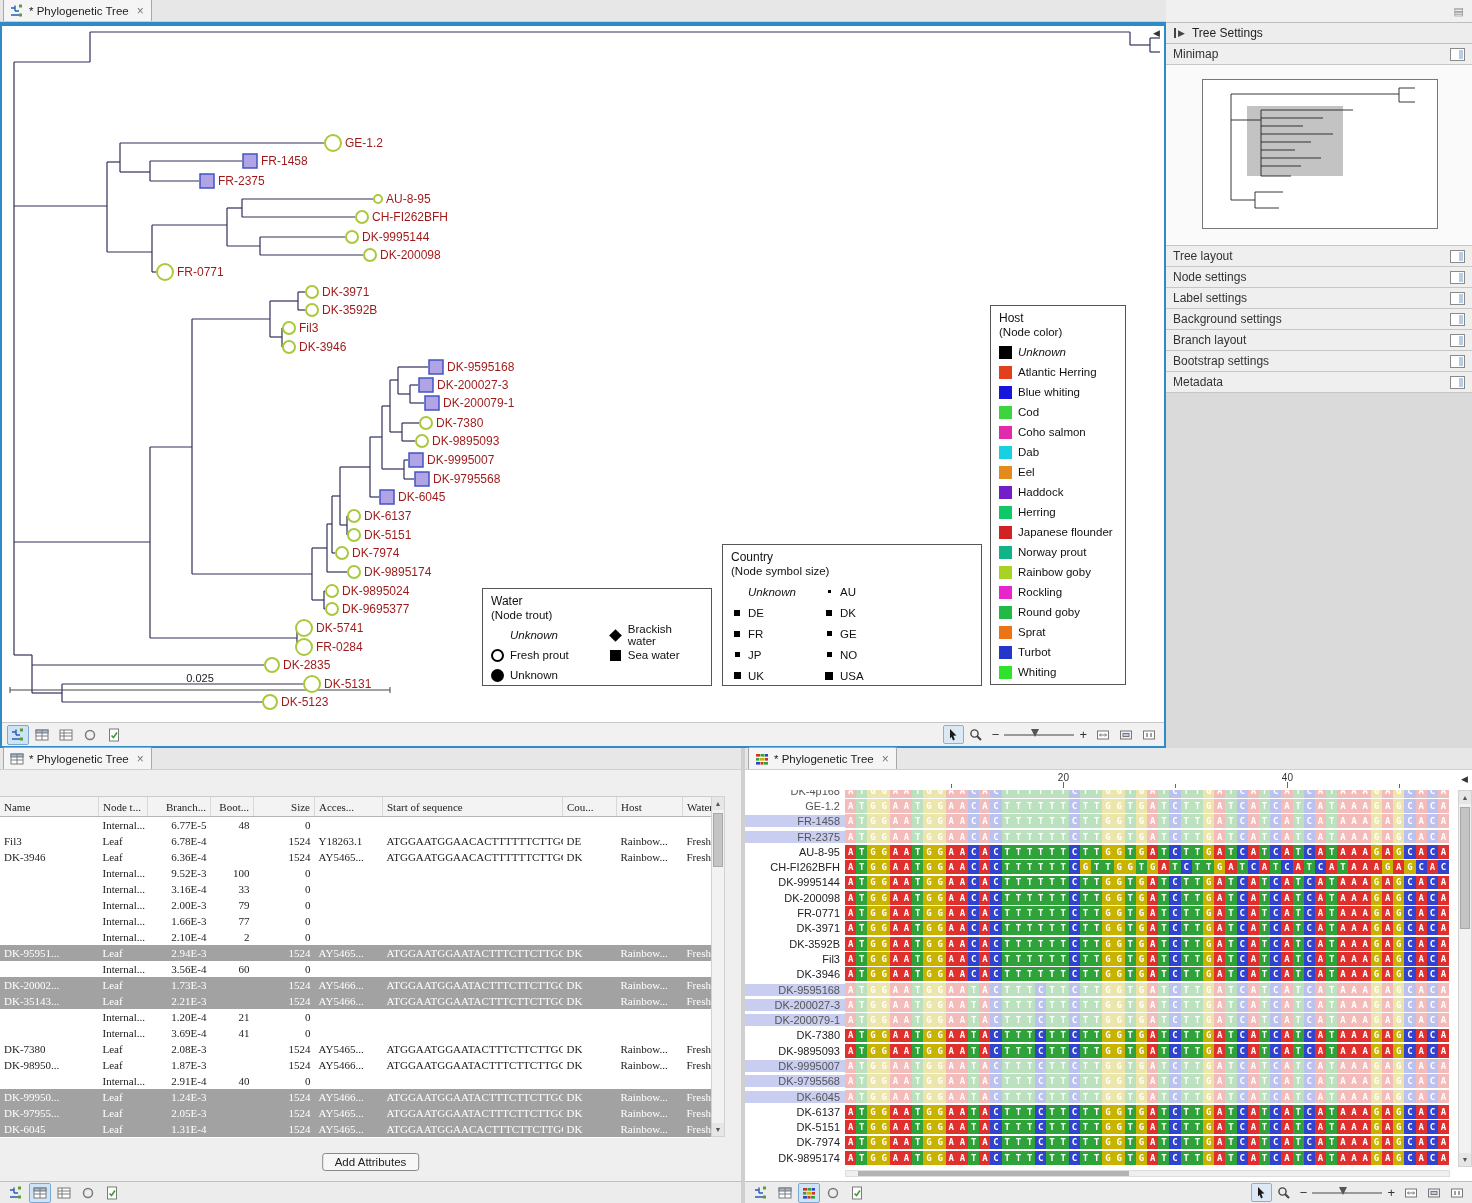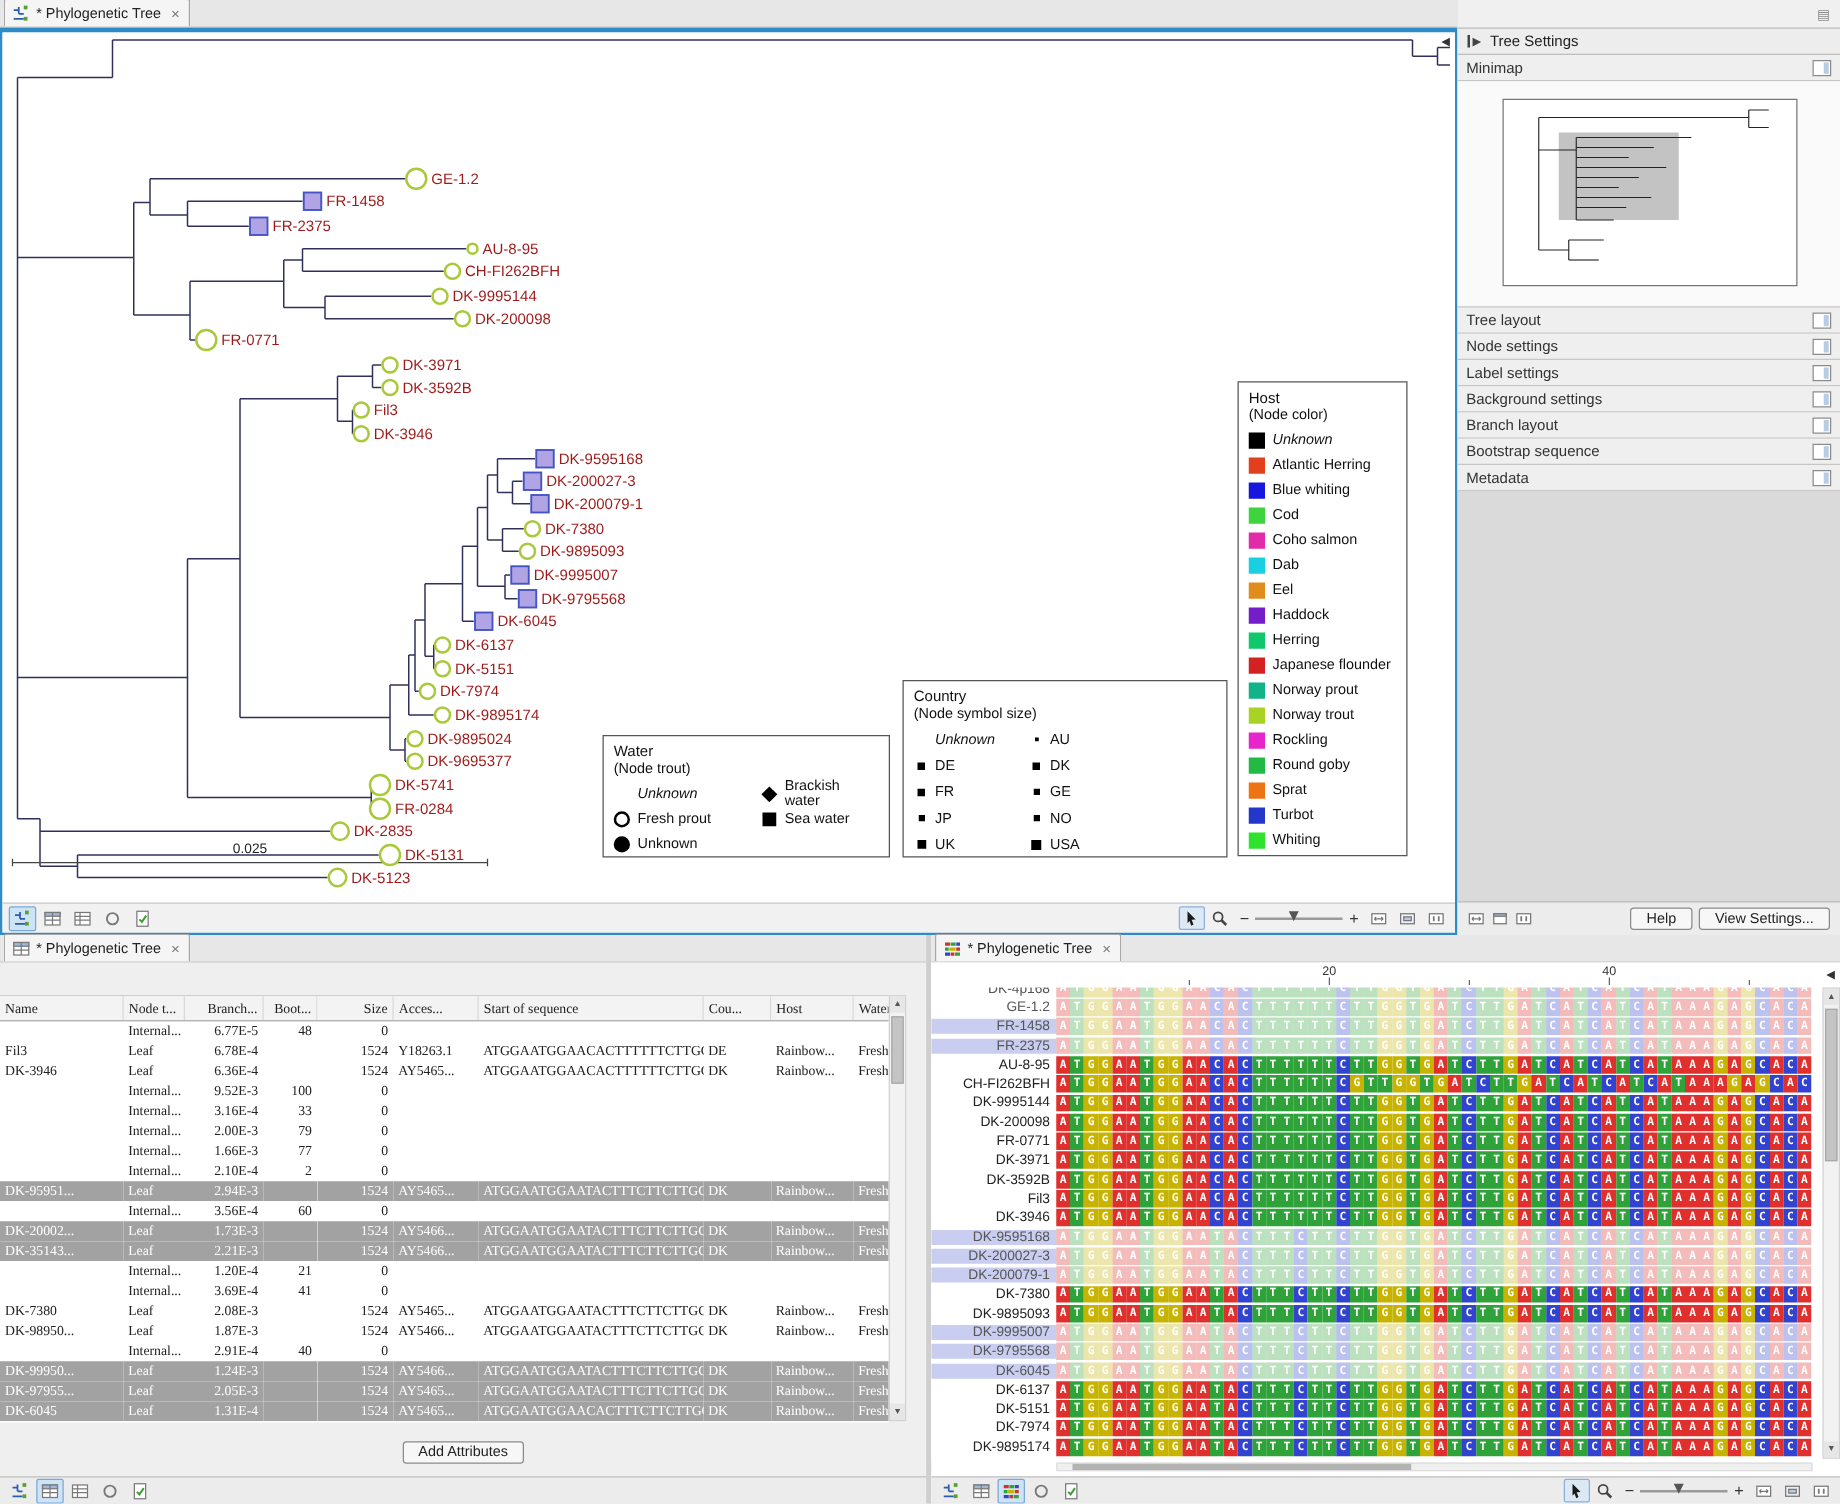--- a/index.html
+++ b/index.html
@@ -435,21 +435,21 @@
               <div class="leg-row">
                 <span class="leg-swatch" style="background: rgb(212, 34, 34);"></span>
                 <span class="leg-label">Japanese flounder</span>
               </div>
               <div class="leg-row">
                 <span class="leg-swatch" style="background: rgb(18, 179, 137);"></span>
                 <span class="leg-label">Norway prout</span>
               </div>
               <div class="leg-row">
                 <span class="leg-swatch" style="background: rgb(168, 211, 36);"></span>
-                <span class="leg-label">Norway trout</span>
+                <span class="leg-label">Rainbow goby</span>
               </div>
               <div class="leg-row">
                 <span class="leg-swatch" style="background: rgb(230, 37, 205);"></span>
                 <span class="leg-label">Rockling</span>
               </div>
               <div class="leg-row">
                 <span class="leg-swatch" style="background: rgb(34, 185, 68);"></span>
                 <span class="leg-label">Round goby</span>
               </div>
               <div class="leg-row">
@@ -599,51 +599,28 @@
         </div>
         <div class="side-section">
           <span>Background settings</span>
           <span class="panel-icon"></span>
         </div>
         <div class="side-section">
           <span>Branch layout</span>
           <span class="panel-icon"></span>
         </div>
         <div class="side-section">
-          <span>Bootstrap sequence</span>
+          <span>Bootstrap settings</span>
           <span class="panel-icon"></span>
         </div>
         <div class="side-section">
           <span>Metadata</span>
           <span class="panel-icon"></span>
         </div>
       </div>
-    <div class="sbottom">
-      <span>
-          <svg viewBox="0 0 14 14" width="14" height="14" class="isvg">
-            <rect x="1.5" y="3" width="11" height="8" fill="#fff" stroke="#777" stroke-width="1"></rect>
-            <path d="M3.5 7 H10.5 M3.5 7 l1.5 -1.5 M3.5 7 l1.5 1.5 M10.5 7 l-1.5 -1.5 M10.5 7 l-1.5 1.5" fill="none" stroke="#777" stroke-width="1"></path>
-          </svg>
-        </span>
-      <span>
-          <svg viewBox="0 0 14 14" width="14" height="14" class="isvg">
-            <rect x="2" y="3" width="10" height="8" fill="#fff" stroke="#777" stroke-width="1"></rect>
-            <rect x="2" y="3" width="10" height="2" fill="#9db8d9" stroke="#777" stroke-width="1"></rect>
-          </svg>
-        </span>
-      <span>
-          <svg viewBox="0 0 14 14" width="14" height="14" class="isvg">
-            <rect x="1.5" y="3" width="11" height="8" fill="#fff" stroke="#777" stroke-width="1"></rect>
-            <path d="M5 5 V9 M9 5 V9" fill="none" stroke="#777" stroke-width="1.4"></path>
-          </svg>
-        </span>
-      <span class="grow"></span>
-      <button class="btn">Help</button>
-      <button class="btn">View Settings...</button>
-    </div>
   </aside>
 
   <section class="panel" id="table-panel">
     <div class="tabbar">
       <div class="tab">
         <span>
             <svg viewBox="0 0 14 14" width="14" height="14" class="isvg">
               <rect x="1" y="2" width="12" height="10" fill="#fff" stroke="#7a7a7a" stroke-width="1"></rect>
               <rect x="1" y="2" width="12" height="3" fill="#9db8d9" stroke="#7a7a7a" stroke-width="1"></rect>
               <path d="M7 2 V12 M1 8 H13" fill="none" stroke="#7a7a7a" stroke-width="1"></path>

